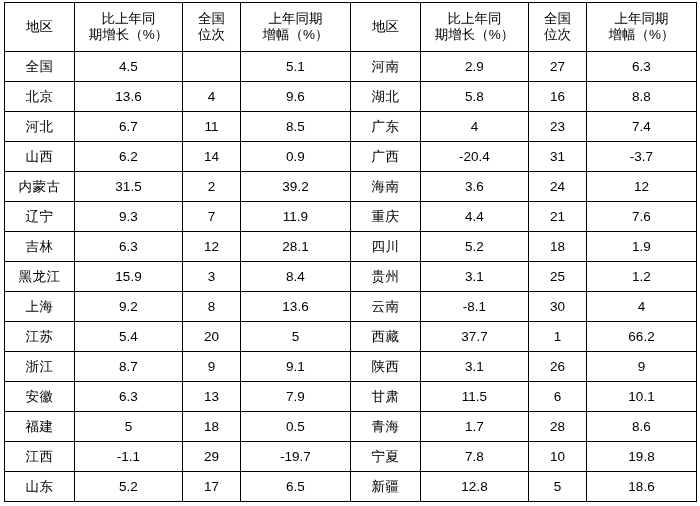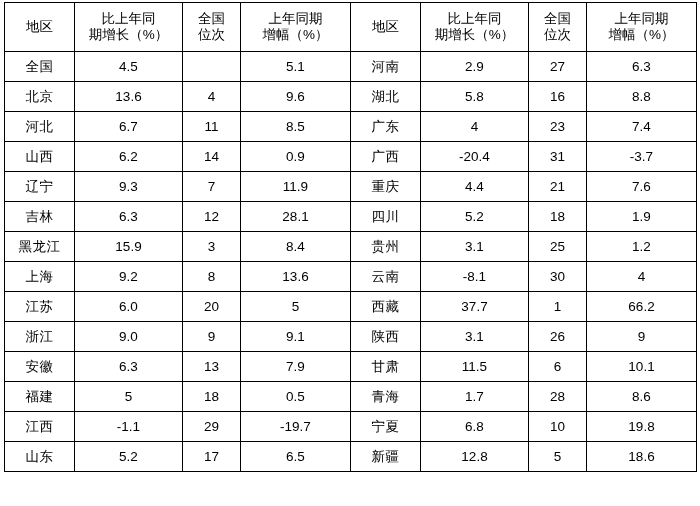--- a/index.html
+++ b/index.html
@@ -134,20 +134,30 @@
           <td class="region-cell">山西</td>
           <td>6.2</td>
           <td>14</td>
           <td>0.9</td>
           <td class="region-cell">广西</td>
           <td>-20.4</td>
           <td>31</td>
           <td>-3.7</td>
         </tr>
         <tr>
+          <td class="region-cell">内蒙古</td>
+          <td>31.5</td>
+          <td>2</td>
+          <td>39.2</td>
+          <td class="region-cell">海南</td>
+          <td>3.6</td>
+          <td>24</td>
+          <td>12</td>
+        </tr>
+        <tr>
           <td class="region-cell">辽宁</td>
           <td>9.3</td>
           <td>7</td>
           <td>11.9</td>
           <td class="region-cell">重庆</td>
           <td>4.4</td>
           <td>21</td>
           <td>7.6</td>
         </tr>
         <tr>
@@ -175,31 +185,31 @@
           <td>9.2</td>
           <td>8</td>
           <td>13.6</td>
           <td class="region-cell">云南</td>
           <td>-8.1</td>
           <td>30</td>
           <td>4</td>
         </tr>
         <tr>
           <td class="region-cell">江苏</td>
-          <td>6.0</td>
+          <td>5.4</td>
           <td>20</td>
           <td>5</td>
           <td class="region-cell">西藏</td>
           <td>37.7</td>
           <td>1</td>
           <td>66.2</td>
         </tr>
         <tr>
           <td class="region-cell">浙江</td>
-          <td>9.0</td>
+          <td>8.7</td>
           <td>9</td>
           <td>9.1</td>
           <td class="region-cell">陕西</td>
           <td>3.1</td>
           <td>26</td>
           <td>9</td>
         </tr>
         <tr>
           <td class="region-cell">安徽</td>
           <td>6.3</td>
@@ -219,21 +229,21 @@
           <td>1.7</td>
           <td>28</td>
           <td>8.6</td>
         </tr>
         <tr>
           <td class="region-cell">江西</td>
           <td>-1.1</td>
           <td>29</td>
           <td>-19.7</td>
           <td class="region-cell">宁夏</td>
-          <td>6.8</td>
+          <td>7.8</td>
           <td>10</td>
           <td>19.8</td>
         </tr>
         <tr>
           <td class="region-cell">山东</td>
           <td>5.2</td>
           <td>17</td>
           <td>6.5</td>
           <td class="region-cell">新疆</td>
           <td>12.8</td>

